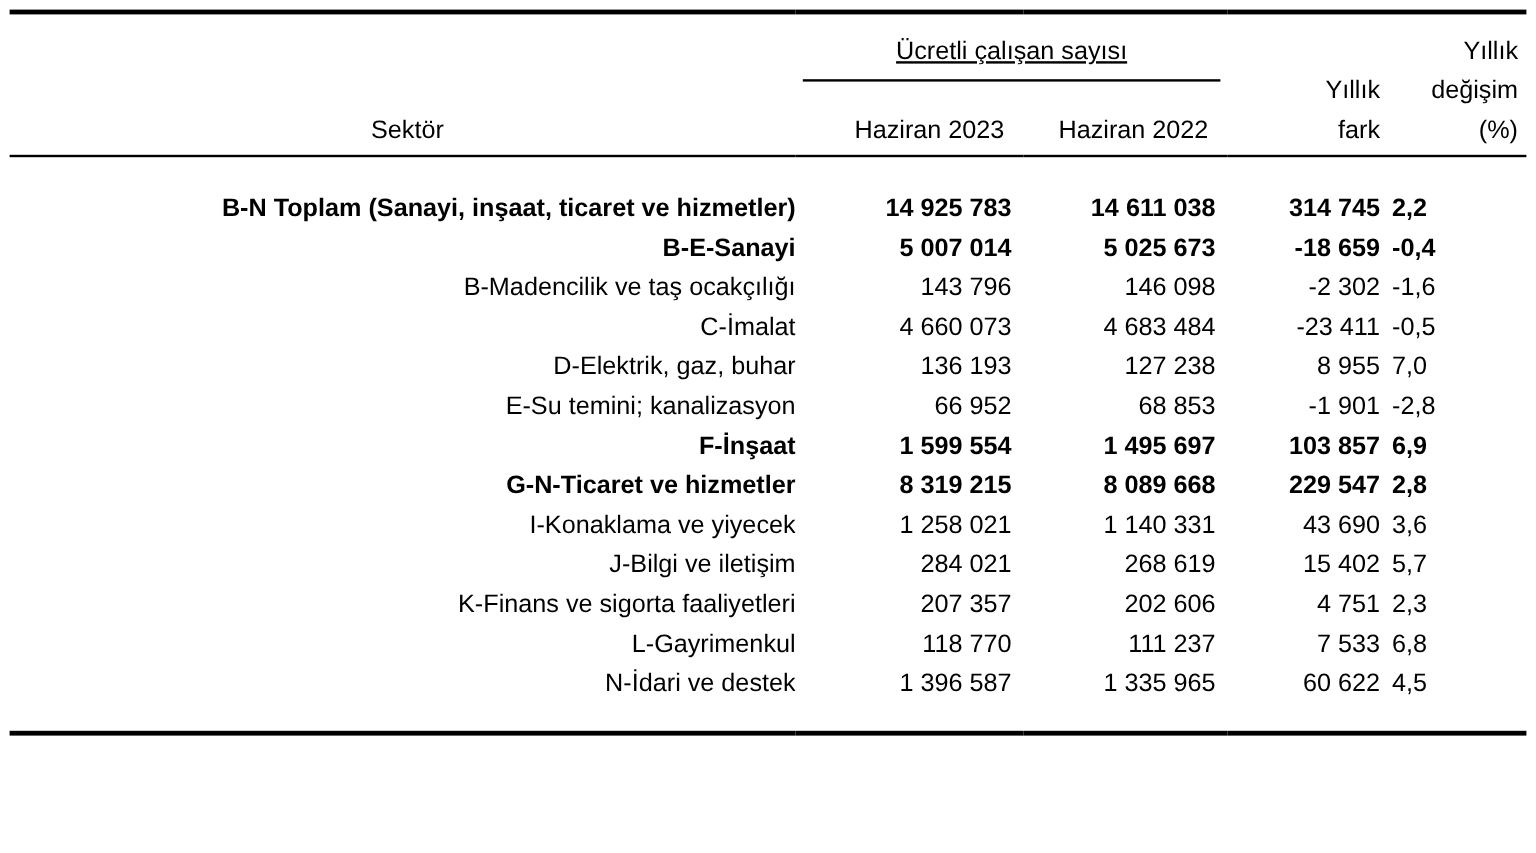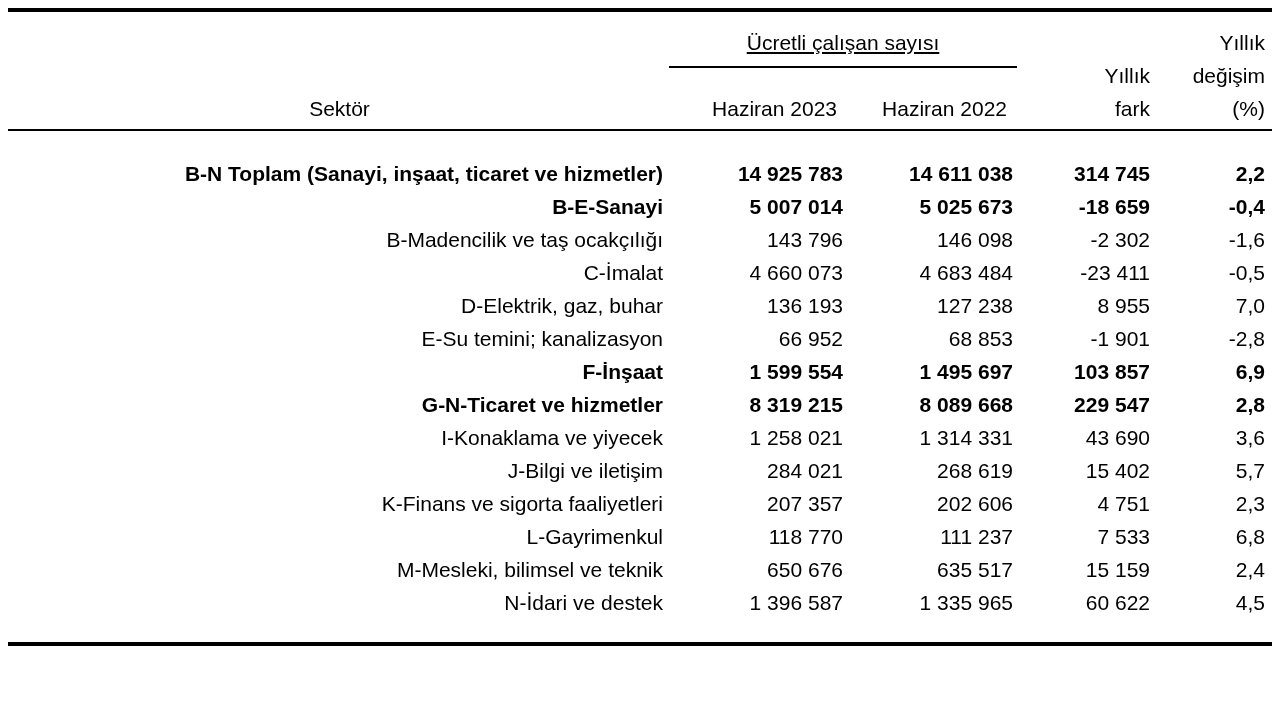--- a/index.html
+++ b/index.html
@@ -56,21 +56,21 @@
   tbody.spacer-top td    { height: 27px; }
   tbody.spacer-bottom td { height: 25px; }
   tbody#rows td {
     height: 33px;
     line-height: 33px;
     white-space: nowrap;
     overflow: hidden;
   }
   td.cell-label { text-align: right;  padding-left: 8px; }
   td.cell-num   { text-align: right; padding-right: 10px; }
-  td.cell-pct   { text-align: right; padding-right: 7px; }
+  td.cell-pct   { padding-right: 7px; }
   tr.bold td    { font-weight: bold; }
 </style>
 </head>
 <body>
 
 <div class="page">
   <table class="stat-table">
     <colgroup>
       <col class="c-label">
       <col class="c-2023">
@@ -157,21 +157,21 @@
         <tr class="bold">
     <td class="cell-label">G-N-Ticaret ve hizmetler</td>
     <td class="cell-num">8 319 215</td>
     <td class="cell-num">8 089 668</td>
     <td class="cell-num">229 547</td>
     <td class="cell-pct">2,8</td>
   </tr>
         <tr>
     <td class="cell-label">I-Konaklama ve yiyecek</td>
     <td class="cell-num">1 258 021</td>
-    <td class="cell-num">1 314 331</td>
+    <td class="cell-num">1 140 331</td>
     <td class="cell-num">43 690</td>
     <td class="cell-pct">3,6</td>
   </tr>
         <tr>
     <td class="cell-label">J-Bilgi ve iletişim</td>
     <td class="cell-num">284 021</td>
     <td class="cell-num">268 619</td>
     <td class="cell-num">15 402</td>
     <td class="cell-pct">5,7</td>
   </tr>
@@ -181,27 +181,20 @@
     <td class="cell-num">202 606</td>
     <td class="cell-num">4 751</td>
     <td class="cell-pct">2,3</td>
   </tr>
         <tr>
     <td class="cell-label">L-Gayrimenkul</td>
     <td class="cell-num">118 770</td>
     <td class="cell-num">111 237</td>
     <td class="cell-num">7 533</td>
     <td class="cell-pct">6,8</td>
-  </tr>
-        <tr>
-    <td class="cell-label">M-Mesleki, bilimsel ve teknik</td>
-    <td class="cell-num">650 676</td>
-    <td class="cell-num">635 517</td>
-    <td class="cell-num">15 159</td>
-    <td class="cell-pct">2,4</td>
   </tr>
         <tr>
     <td class="cell-label">N-İdari ve destek</td>
     <td class="cell-num">1 396 587</td>
     <td class="cell-num">1 335 965</td>
     <td class="cell-num">60 622</td>
     <td class="cell-pct">4,5</td>
   </tr>
       </tbody>
     <tbody class="spacer-bottom">

